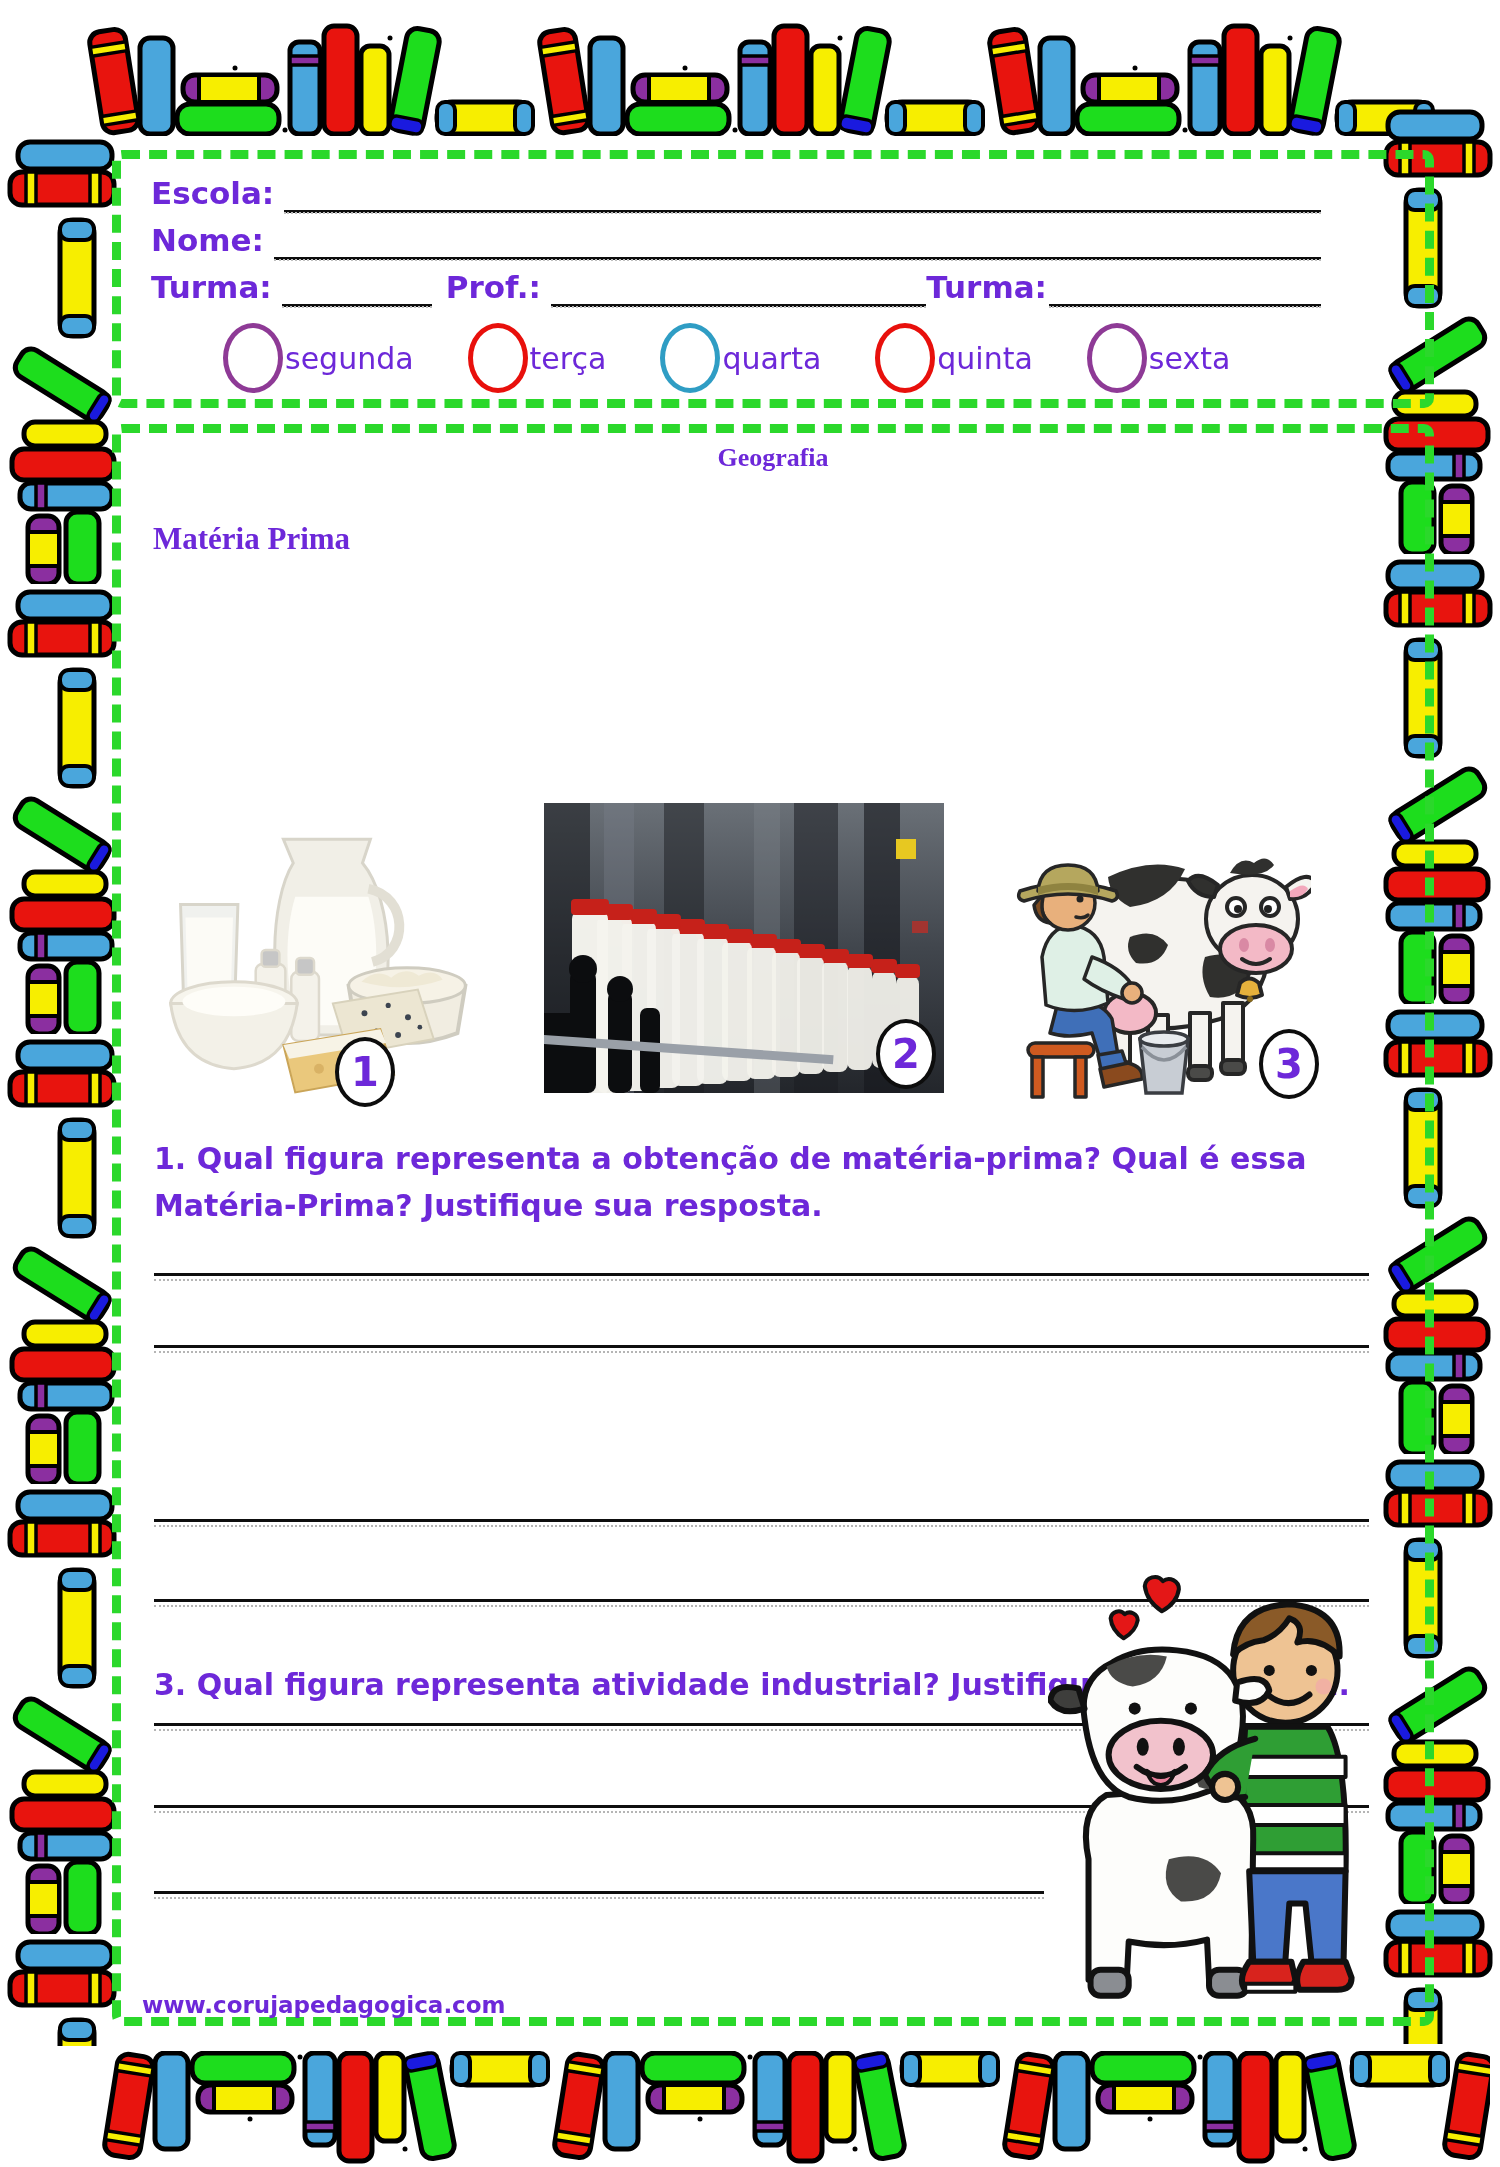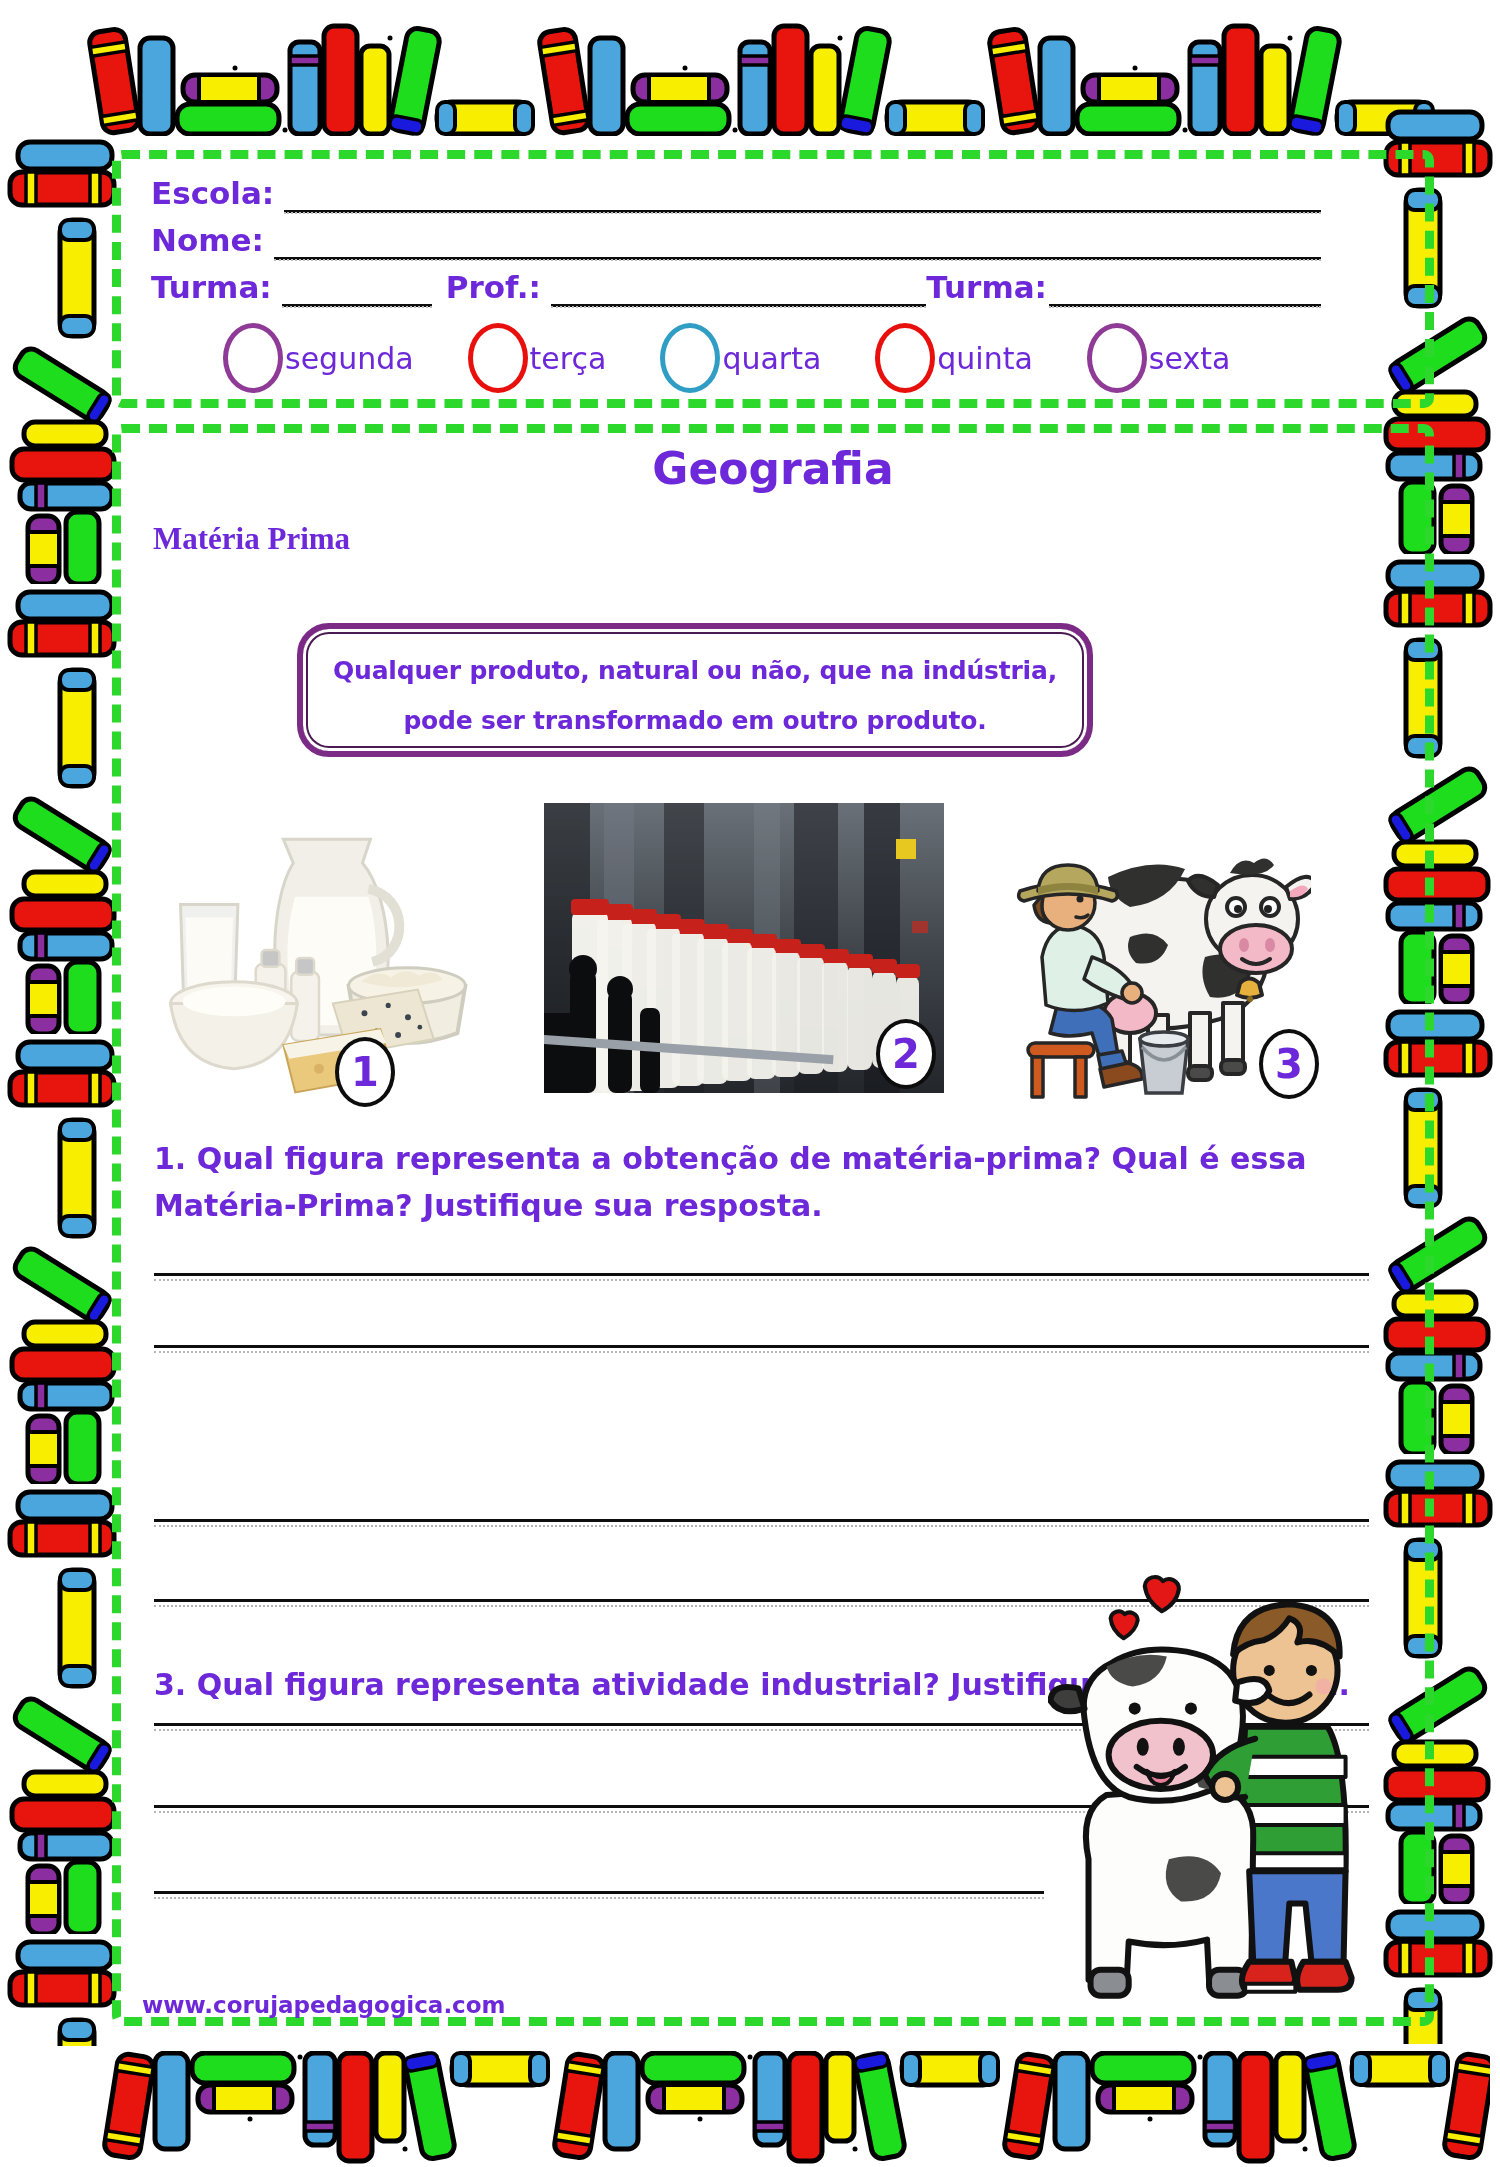--- a/index.html
+++ b/index.html
@@ -15,21 +15,21 @@
   .fline{display:inline-block;border-bottom:3px solid #0e0e0e;height:34px;position:relative;}
   .fline::after{content:"";position:absolute;left:0;right:0;top:36px;border-top:2px dotted #bdbdbd;}
   .grow{flex:1;}
   .w150{width:150px;}
   .ml14{margin-left:14px;}
   #days-row{display:flex;align-items:flex-start;gap:54px;margin-top:16px;padding-left:72px;font-size:30px;}
   .day{display:flex;align-items:center;}
   .day-circle{width:50px;height:60px;border:5px solid #888;border-radius:50%;background:#fff;flex:0 0 auto;}
   .day-label{margin-left:2px;}
   #main-box{left:112px;top:416px;width:1322px;height:1602px;box-sizing:border-box;}
-  #subject-title{position:absolute;top:10px;left:0;width:100%;text-align:center;font-size:44px;font-weight:bold;}
+  #subject-title{position:absolute;top:10px;left:0;width:100%;text-align:center;font-size:26px;font-weight:bold;font-family:Liberation Serif, serif;}
   #topic-label{position:absolute;top:88px;left:32px;font-size:31px;font-weight:600;font-family:Liberation Serif, serif;}
   #def-box{
     position:absolute;top:190px;left:176px;width:796px;height:134px;box-sizing:border-box;
     border:6px solid #7b2b85;border-radius:32px;background:#fff;
     box-shadow:inset 0 0 0 3px #ffffff,inset 0 0 0 5px #4a1a52;
     text-align:center;padding-top:17px;
   }
   .def-line{font-size:25px;font-weight:bold;white-space:nowrap;line-height:50px;letter-spacing:-0.2px;}
   .figure{position:absolute;z-index:3;}
   .figure svg{display:block;width:100%;height:100%;}
@@ -189,24 +189,20 @@
         <span class="day-circle" style="border-color: rgb(142, 58, 150);"></span>
         <span class="day-label">sexta</span>
       </div>
     </div>
   </div>
 
   <div class="box" id="main-box">
     <div id="subject-title">Geografia</div>
     <div id="topic-label">Matéria Prima</div>
 
-    <div id="def-box">
-      <div class="def-line">Qualquer produto, natural ou não, que na indústria,</div>
-      <div class="def-line">pode ser transformado em outro produto.</div>
-    </div>
 
     <div class="figure" id="figure-1">
       <svg viewBox="0 0 360 300">
         <rect width="360" height="300" fill="#ffffff"></rect>
         <path d="M42,100 L100,100 L96,225 Q69,233 46,225 Z" fill="#f0f1ee" stroke="#d8d5ca" stroke-width="3"></path>
         <path d="M47,113 L95,113 L92,221 Q69,228 50,221 Z" fill="#fcfbf6"></path>
         <path d="M156,58 L146,34 L234,34 L226,58 C258,96 260,196 234,232 L156,232 C130,196 132,96 156,58 Z" fill="#f1efe7" stroke="#d8d5ca" stroke-width="3"></path>
         <path d="M158,92 C146,130 148,190 162,222 L228,222 C242,190 244,130 232,92 Z" fill="#fdfcf7"></path>
         <path d="M232,84 C272,92 274,148 236,158" fill="none" stroke="#e2dfd4" stroke-width="10"></path>
         <g stroke="#ddd9cd" stroke-width="2.5">

